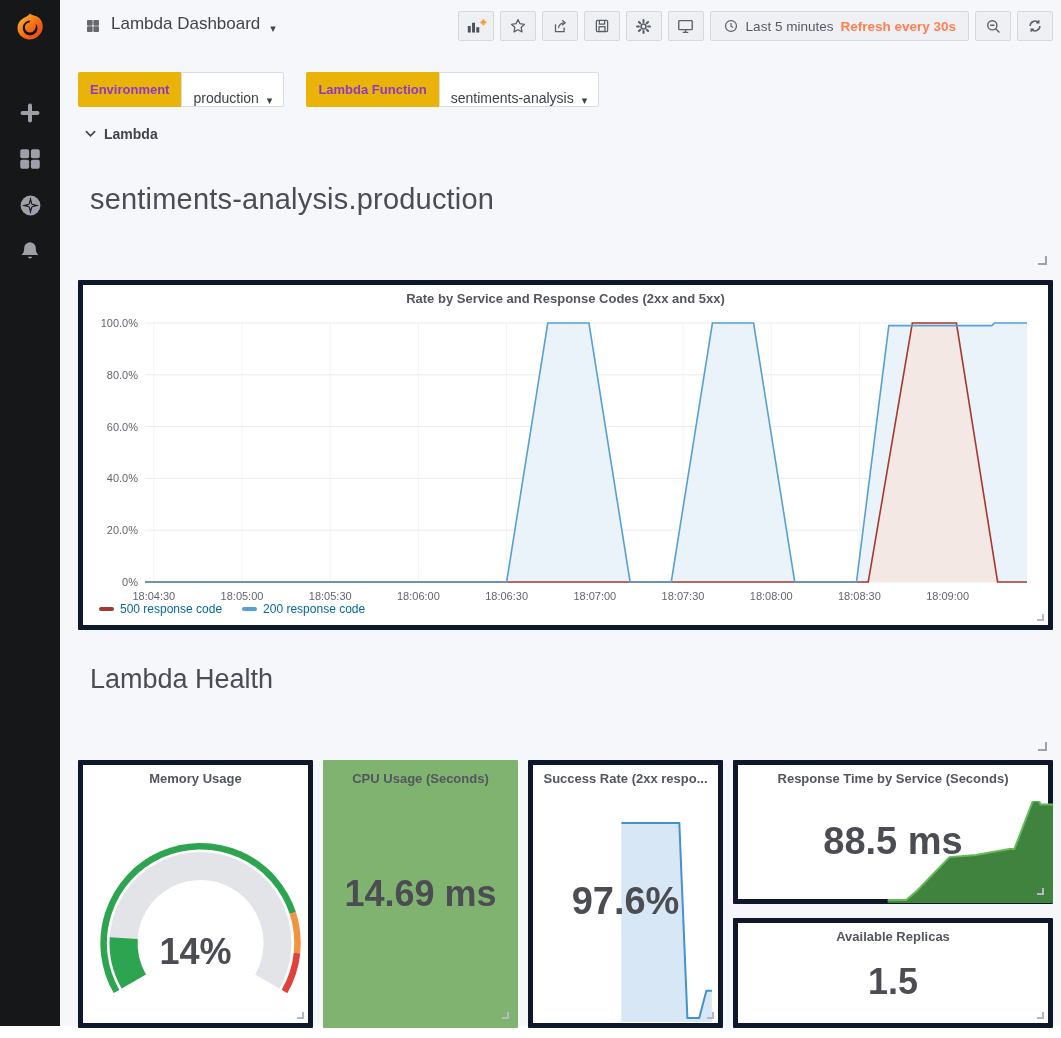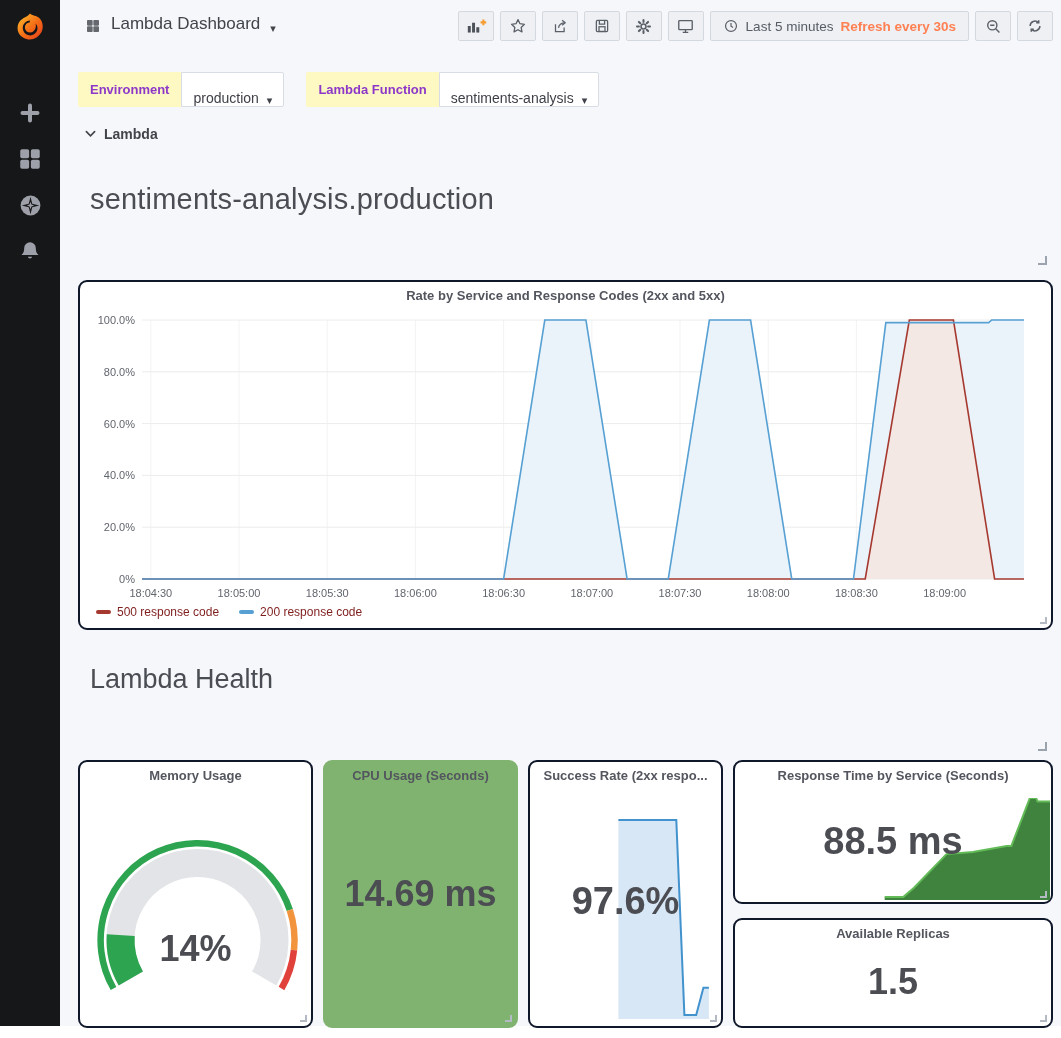--- a/index.html
+++ b/index.html
@@ -16,40 +16,40 @@
   .caret{font-size:11px;color:#41444b;line-height:1}
   .toolbar{position:absolute;right:8px;top:11px;display:flex;align-items:center;gap:6px}
   .tb-btn{height:30px;min-width:36px;background:#eef0f4;border:1px solid #d4d9e0;border-radius:2px;display:flex;align-items:center;justify-content:center;cursor:pointer;color:#5b6068}
   .gap-l{}
   .time-btn{padding:0 12px;gap:7px}
   .time-btn .range{font-size:13.5px;color:#565b64;font-weight:500;white-space:nowrap}
   .time-btn .refresh{font-size:13.5px;font-weight:700;color:var(--refresh-orange,#ff8153);white-space:nowrap}
   
   .filters{position:absolute;left:18px;top:72px;display:flex;gap:22px}
   .chip{display:flex;align-items:stretch;cursor:pointer}
-  .chip-label{background:#fef9c3;color:var(--variable-label-purple,#8d38c9);font-size:13px;font-weight:700;display:flex;align-items:center;padding:2px 12px;border-radius:2px 0 0 2px}
+  .chip-label{background:#eab308;color:var(--variable-label-purple,#8d38c9);font-size:13px;font-weight:700;display:flex;align-items:center;padding:2px 12px;border-radius:2px 0 0 2px}
   .chip-value{background:#fff;border:1px solid #d8dde5;color:#3f4148;font-size:14px;display:flex;align-items:flex-end;gap:8px;padding:0 11px;height:35px;border-radius:0 2px 2px 0}
   .chip-value .caret{color:#3f4148}
   
   .row-toggle{position:absolute;left:25px;top:126px;display:flex;align-items:center;gap:8px;cursor:pointer}
   .row-toggle .label{font-size:14px;font-weight:700;color:#41444b}
   .h-func{position:absolute;left:30px;top:183px;font-size:29px;font-weight:400;color:var(--heading-text,#4b4d54);letter-spacing:.2px}
   .h-health{position:absolute;left:30px;top:664px;font-size:27px;font-weight:400;color:var(--heading-text,#4b4d54)}
   
-  .panel{position:absolute;background:#fff;border:2px solid #0f172a;border-radius:9px}
+  .panel{position:absolute;background:#fff;border:5px solid #0f172a;border-radius:1px}
   .panel-title{height:27px;display:flex;align-items:center;justify-content:center;font-size:13px;font-weight:700;color:var(--panel-title-text,#53565e);cursor:pointer;white-space:nowrap;overflow:hidden;text-overflow:ellipsis;padding:0 10px}
   .corner{position:absolute;right:4px;bottom:4px;width:7px;height:7px;border-right:2px solid #b3bac4;border-bottom:2px solid #b3bac4;cursor:nwse-resize}
   .rh{position:absolute;width:9px;height:9px;border-right:2px solid #9aa3ae;border-bottom:2px solid #9aa3ae;cursor:nwse-resize}
   #chart-panel{left:18px;top:280px;width:975px;height:350px}
   #rate-chart{position:absolute;left:0;top:26px;width:975px;height:294px;cursor:crosshair}
   .tick{font-size:11px;fill:#61656d;font-family:"Liberation Sans","DejaVu Sans",sans-serif}
   .legend{position:absolute;left:16px;bottom:9px;display:flex;gap:20px;align-items:center}
   .legend-item{display:flex;align-items:center;gap:6px;cursor:pointer}
   .legend-item .swatch{width:15px;height:4px;border-radius:2px}
-  .legend-item span:last-child{font-size:12px;color:#7f1d1d}
+  .legend-item span:last-child{font-size:12px;color:#0369a1}
   #panel-mem{left:18px;top:760px;width:235px;height:268px}
   #panel-cpu{left:263px;top:760px;width:195px;height:268px}
   #panel-succ{left:468px;top:760px;width:195px;height:268px}
   #panel-resp{left:673px;top:760px;width:320px;height:144px}
   #panel-repl{left:673px;top:918px;width:320px;height:110px}
   .stat-value{position:absolute;inset:0;display:flex;align-items:center;justify-content:center;font-weight:700;color:var(--value-text,#4b4d53);pointer-events:none}
   #panel-cpu .stat-value{font-size:36px}
   #panel-succ .stat-value{font-size:38px;padding-top:14px}
   #panel-resp .stat-value{font-size:38px;padding-top:18px}
   #panel-repl .stat-value{font-size:36px;padding-top:18px}

